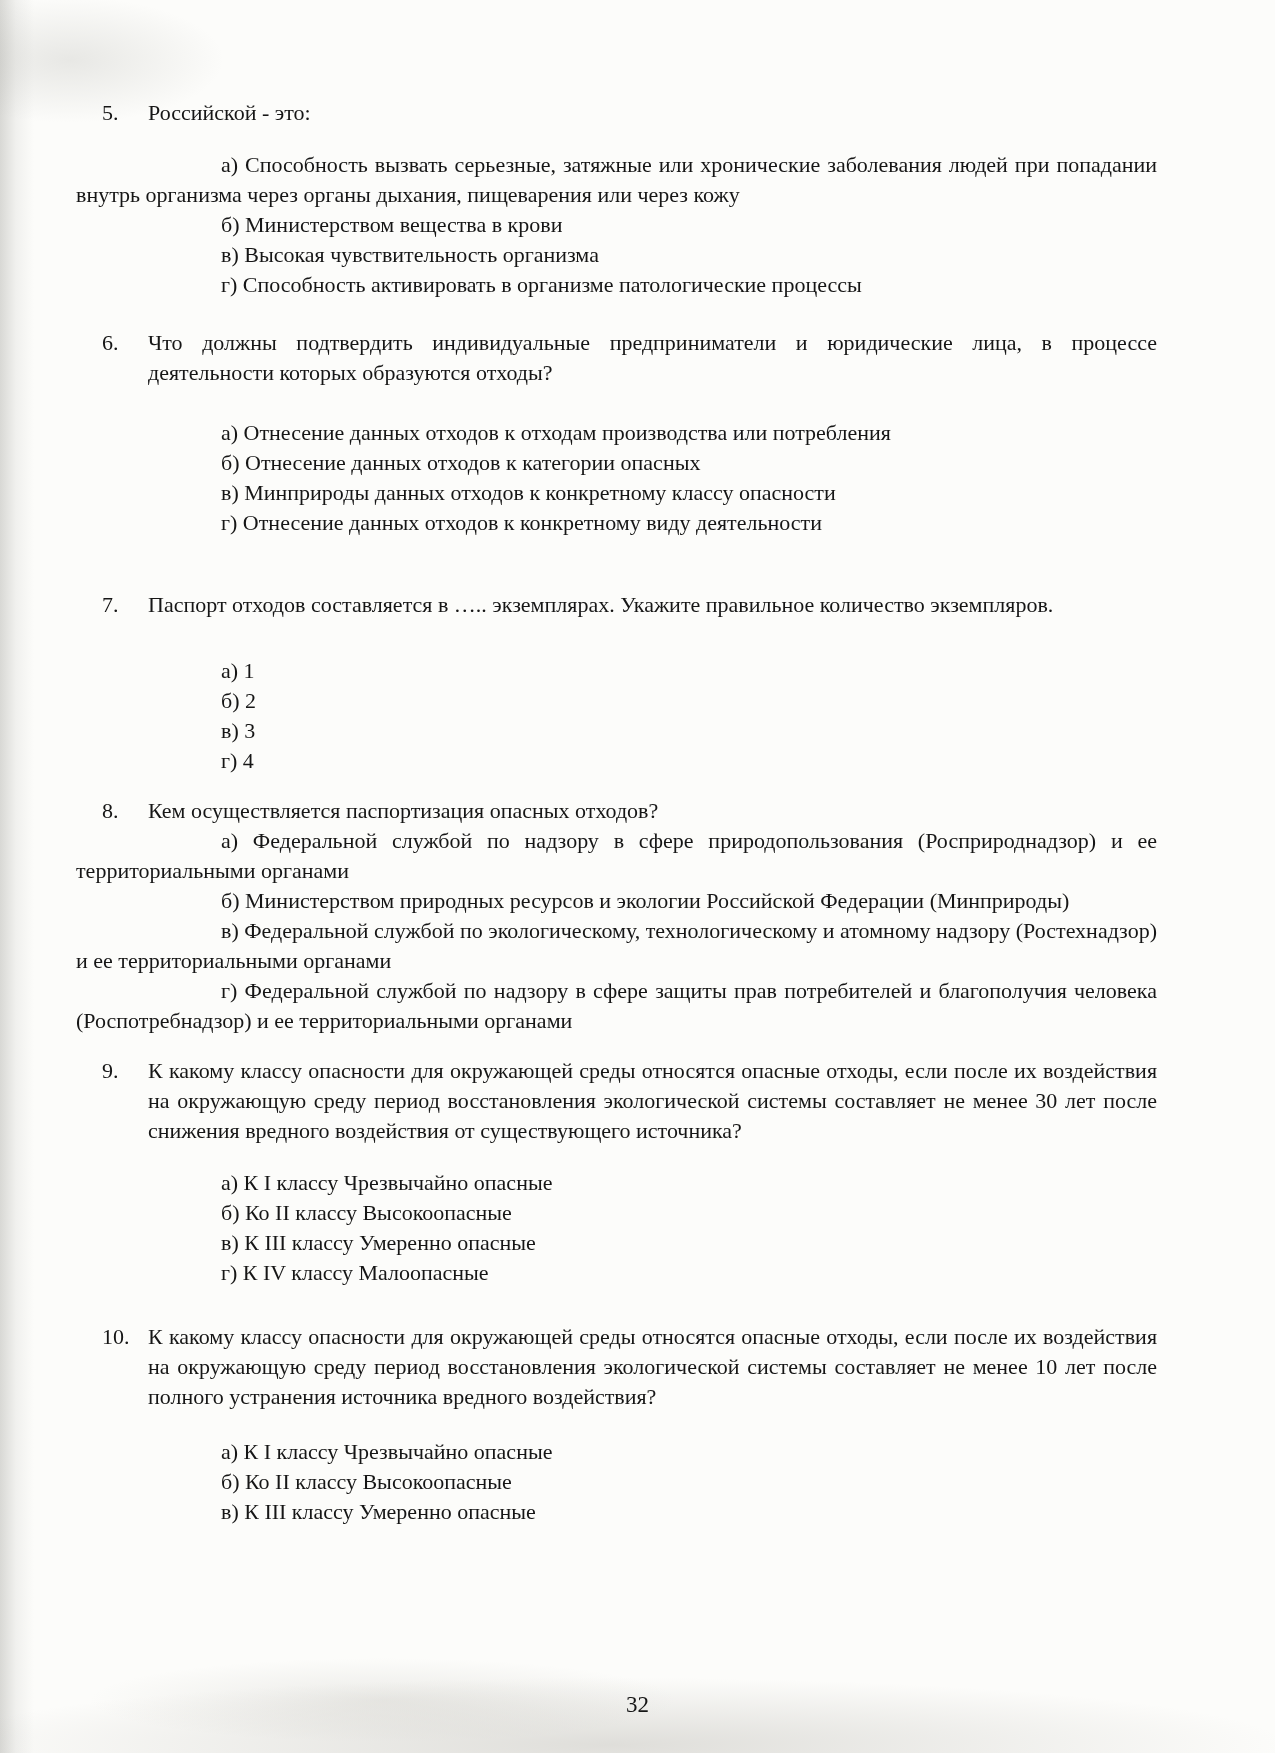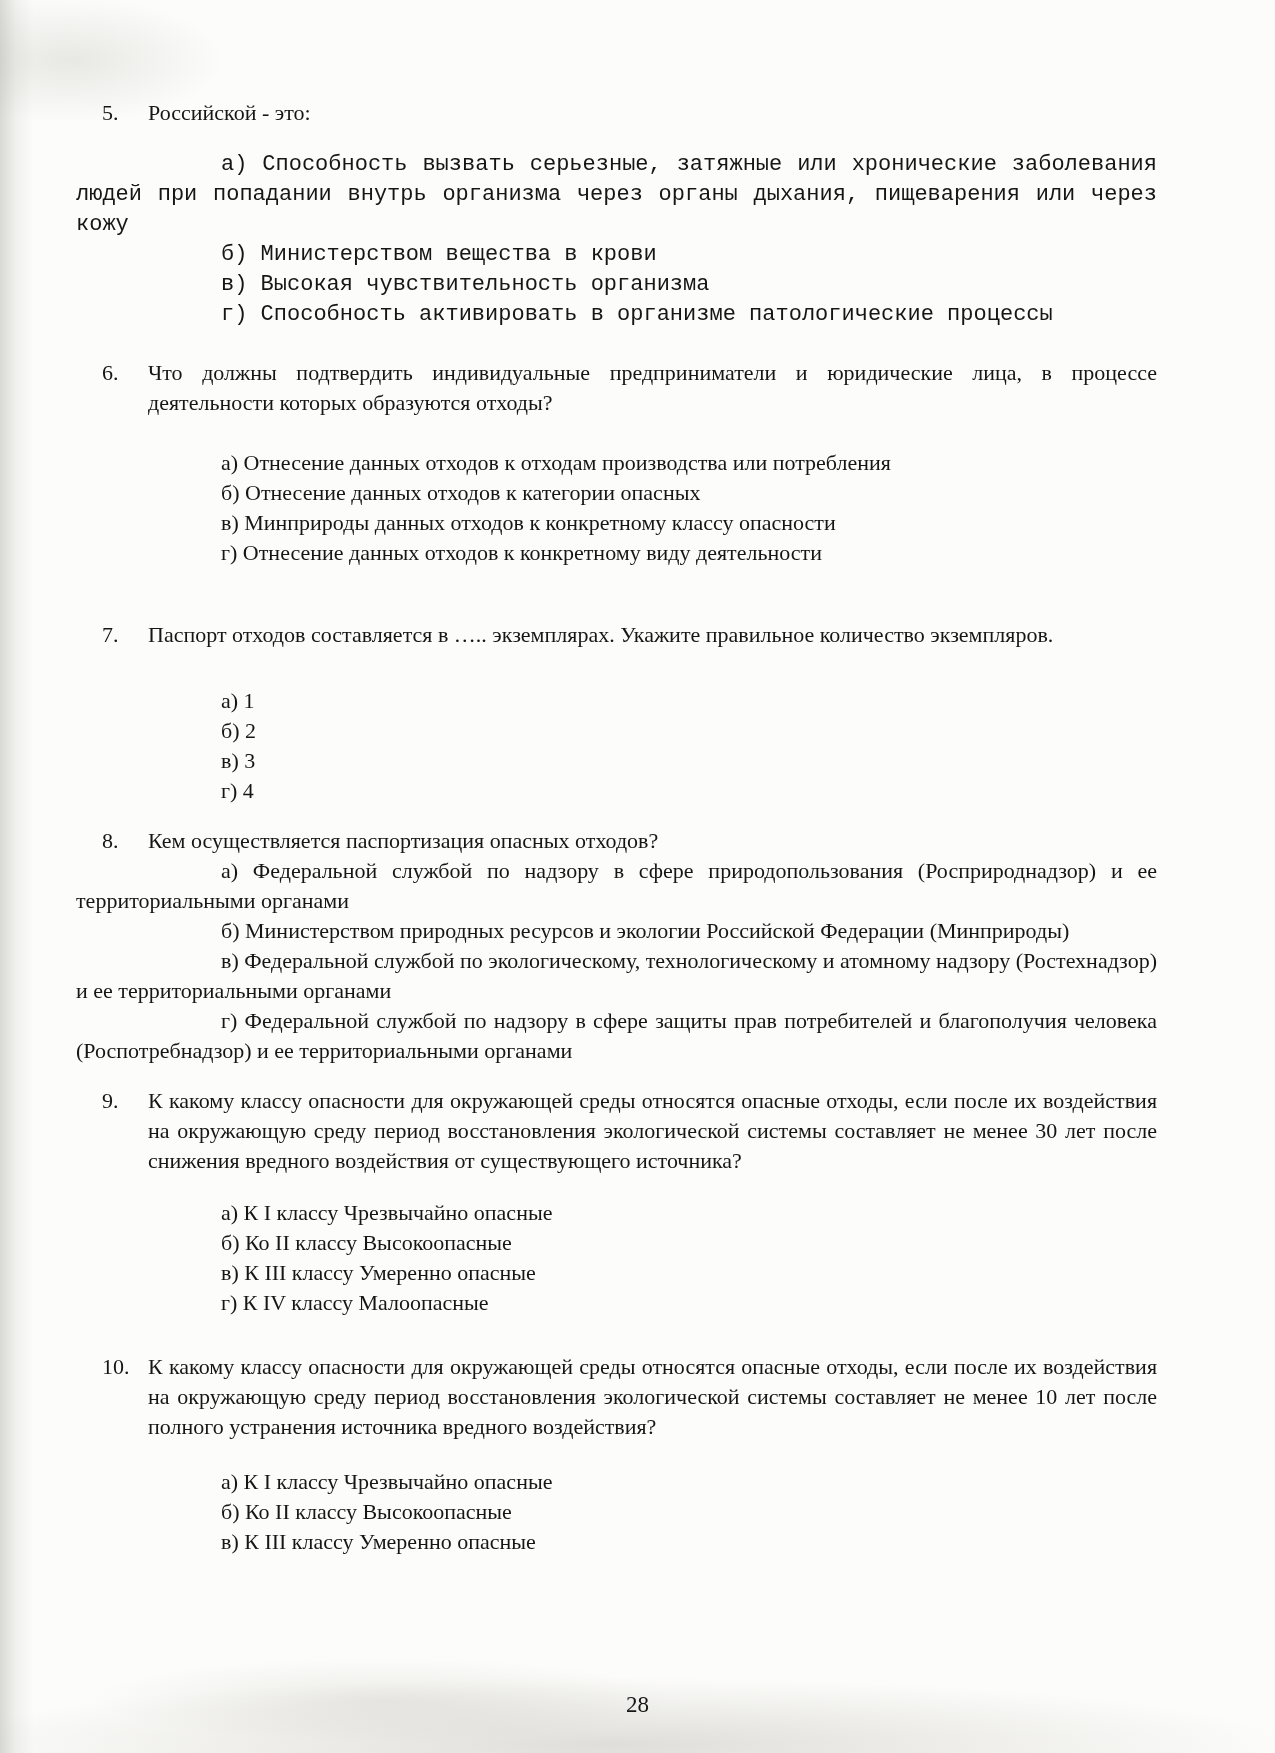--- a/index.html
+++ b/index.html
@@ -32,21 +32,21 @@
     text-align: justify;
   }
   .q-num { position: absolute; left: -46px; top: 0; white-space: nowrap; }
 
   .q-options p { margin: 0; }
   .opt.short { margin-left: 145px; }
   .opt.long  { text-indent: 145px; text-align: justify; }
 
   
   .question[data-qid="q5"]  { margin-top: 0; }
-  .question[data-qid="q5"]  .q-options { margin-top: 22px; font-family: Liberation Mono, monospace; }
+  .question[data-qid="q5"]  .q-options { margin-top: 22px; }
   .question[data-qid="q6"]  { margin-top: 28px; }
   .question[data-qid="q6"]  .q-options { margin-top: 30px; }
   .question[data-qid="q7"]  { margin-top: 52px; }
   .question[data-qid="q7"]  .q-options { margin-top: 36px; }
   .question[data-qid="q8"]  { margin-top: 20px; }
   .question[data-qid="q8"]  .q-options { }
   .question[data-qid="q9"]  { margin-top: 20px; }
   .question[data-qid="q9"]  .q-options { margin-top: 22px; }
   .question[data-qid="q10"] { margin-top: 34px; }
   .question[data-qid="q10"] .q-options { margin-top: 25px; }
@@ -136,14 +136,14 @@
       <span class="q-num">10.</span>
       <span class="q-text">К какому классу опасности для окружающей среды относятся опасные отходы, если после их воздействия на окружающую среду период восстановления экологической системы составляет не менее 10 лет после полного устранения источника вредного воздействия?</span>
     </div>
     <div class="q-options">
           <p class="opt short">а) К I классу Чрезвычайно опасные</p>
           <p class="opt short">б) Ко II классу Высокоопасные</p>
           <p class="opt short">в) К III классу Умеренно опасные</p>
         </div>
   </section>
 </main>
-  <div class="page-number">28</div>
+  <div class="page-number">32</div>
 </div>
 
 </body></html>

